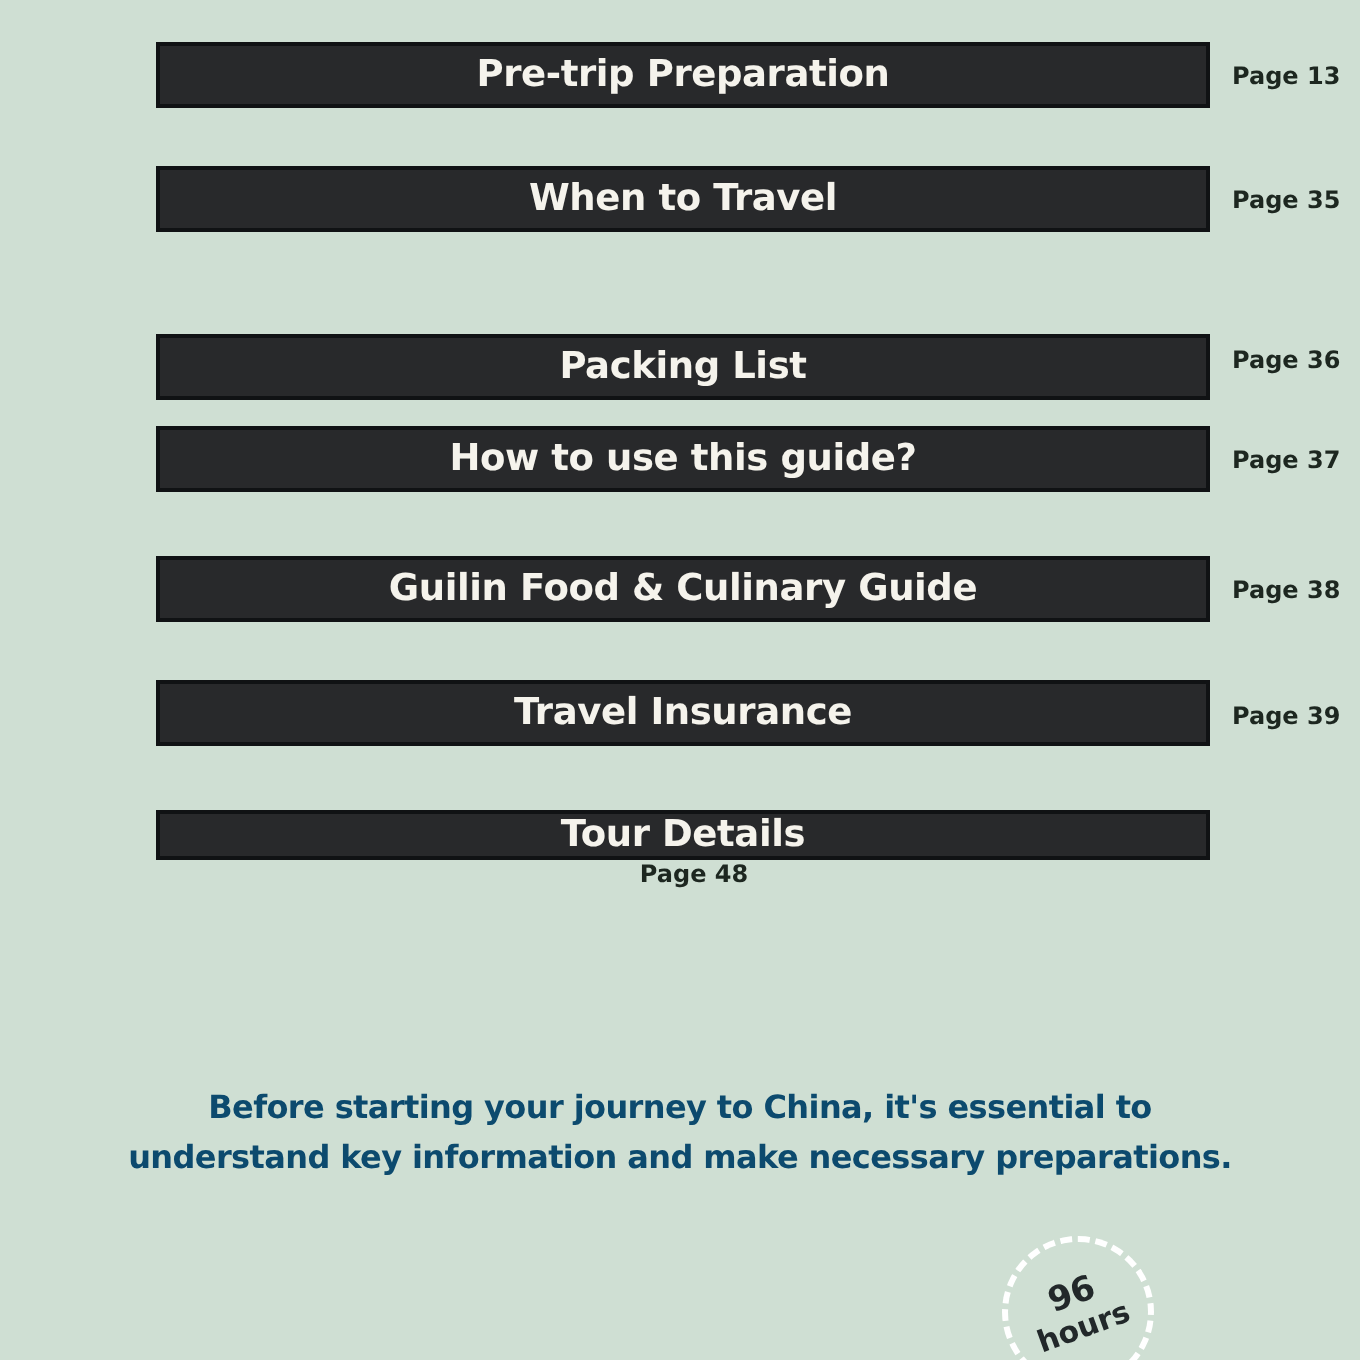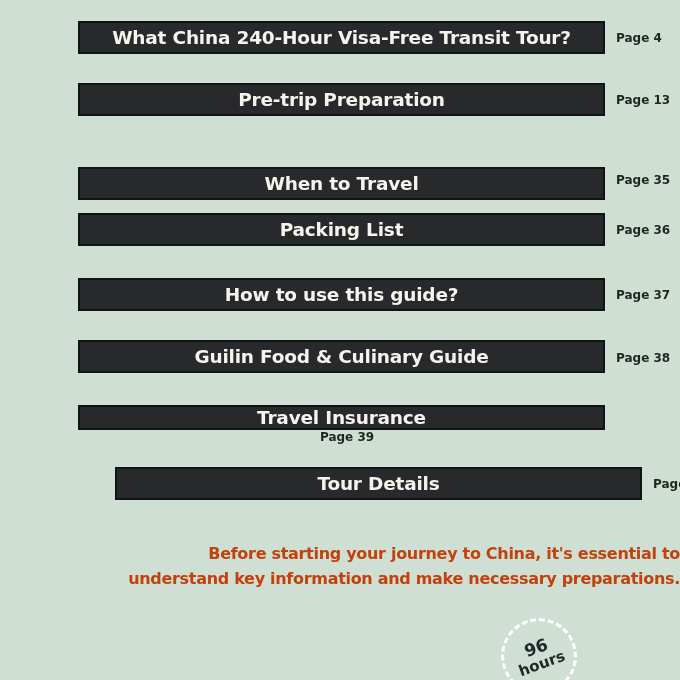--- a/index.html
+++ b/index.html
@@ -50,22 +50,22 @@
     font-weight: bold;
     font-size: 12px;
     white-space: nowrap;
   }
   .toc-row:nth-child(3) .page-label { position: relative; top: -4px; }
   .toc-row:nth-child(6) .page-label { position: relative; top: 1px; }
   .footer-note {
     position: absolute;
     left: 0; top: 541px;
     width: 680px;
-    text-align: right;
-    color: #c2410c;
+    text-align: center;
+    color: #0c4a6e;
     font-weight: bold;
     font-size: 16px;
     letter-spacing: -0.3px;
     line-height: 25px;
   }
   .badge {
     position: absolute;
     left: 501px; top: 618px;
     width: 76px; height: 76px;
     border: 3px dashed #ffffff;
@@ -82,26 +82,20 @@
     line-height: 1.05;
   }
   .badge-value { font-size: 17px; display: block; }
   .badge-unit  { font-size: 15px; display: block; }
 </style>
 </head>
 <body>
 
 <div class="toc">
 
-  <div class="toc-row">
-    <div class="toc-bar">
-      <span class="bar-title">What China 240-Hour Visa-Free Transit Tour?</span>
-    </div>
-    <span class="page-label">Page 4</span>
-  </div>
 
   <div class="toc-row">
     <div class="toc-bar">
       <span class="bar-title">Pre-trip Preparation</span>
     </div>
     <span class="page-label">Page 13</span>
   </div>
 
   <div class="toc-row">
     <div class="toc-bar">

